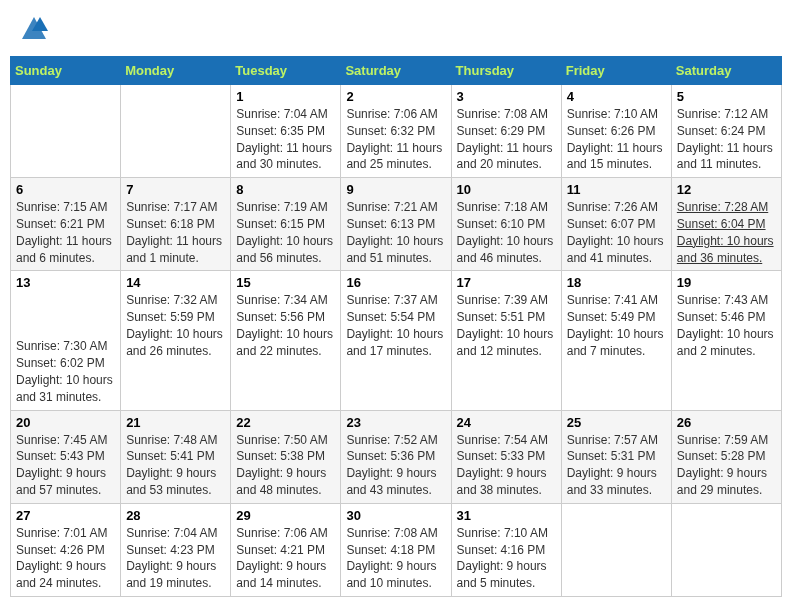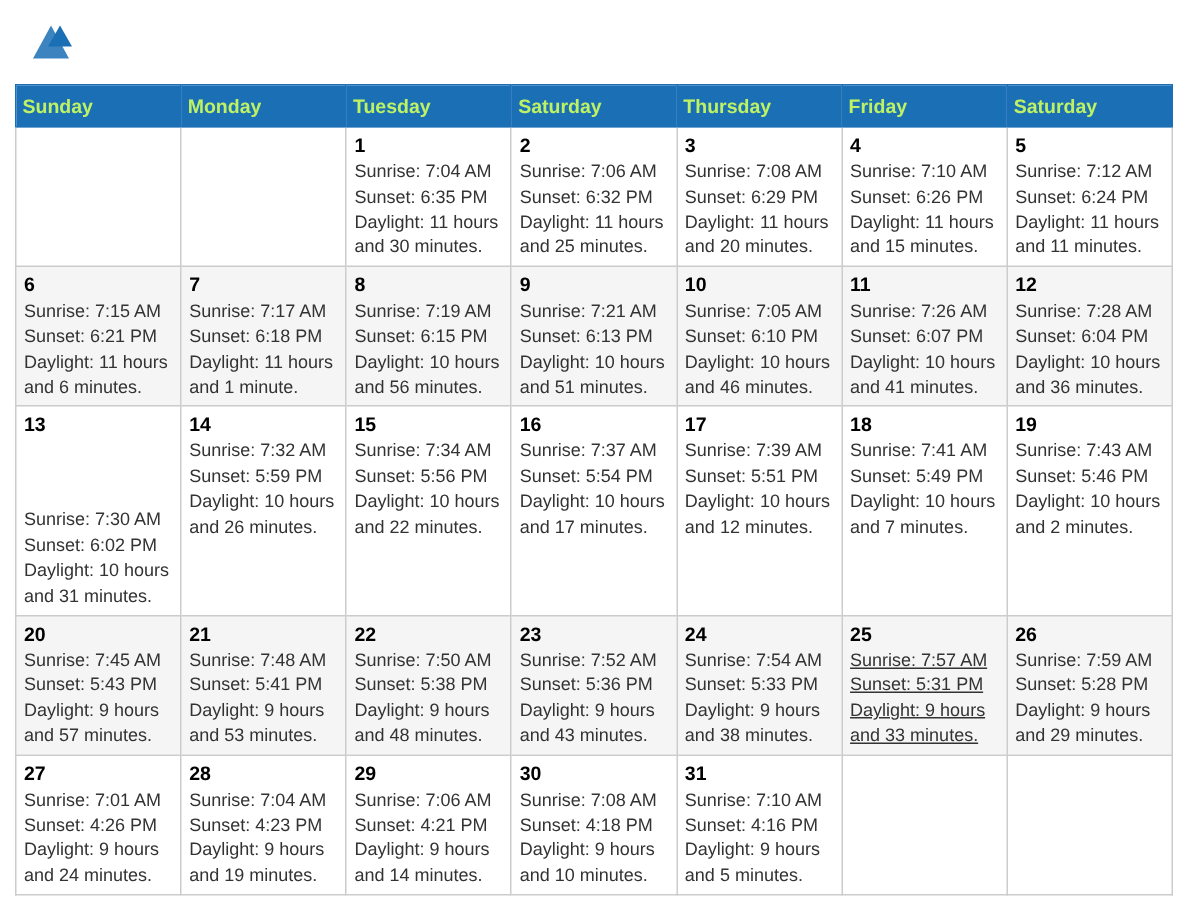--- a/index.html
+++ b/index.html
@@ -180,33 +180,33 @@
 Daylight: 10 hours and 56 minutes.</div>
         </td>
         <td>
           <span class="day-num">9</span>
           <div class="day-info" style="white-space: pre-line;">Sunrise: 7:21 AM
 Sunset: 6:13 PM
 Daylight: 10 hours and 51 minutes.</div>
         </td>
         <td>
           <span class="day-num">10</span>
-          <div class="day-info" style="white-space: pre-line;">Sunrise: 7:05 AM
+          <div class="day-info" style="white-space: pre-line;">Sunrise: 7:18 AM
 Sunset: 6:10 PM
 Daylight: 10 hours and 46 minutes.</div>
         </td>
         <td>
           <span class="day-num">11</span>
           <div class="day-info" style="white-space: pre-line;">Sunrise: 7:26 AM
 Sunset: 6:07 PM
 Daylight: 10 hours and 41 minutes.</div>
         </td>
         <td>
           <span class="day-num">12</span>
-          <div class="day-info" style="white-space: pre-line;">Sunrise: 7:28 AM
+          <div class="day-info" style="white-space: pre-line; text-decoration: underline;">Sunrise: 7:28 AM
 Sunset: 6:04 PM
 Daylight: 10 hours and 36 minutes.</div>
         </td>
       </tr>
       <tr>
         <td>
           <span class="day-num">13</span>
           <div class="day-info" style="white-space: pre-line; margin-top: 48px;">Sunrise: 7:30 AM
 Sunset: 6:02 PM
 Daylight: 10 hours and 31 minutes.</div>
@@ -274,21 +274,21 @@
 Daylight: 9 hours and 43 minutes.</div>
         </td>
         <td>
           <span class="day-num">24</span>
           <div class="day-info" style="white-space: pre-line;">Sunrise: 7:54 AM
 Sunset: 5:33 PM
 Daylight: 9 hours and 38 minutes.</div>
         </td>
         <td>
           <span class="day-num">25</span>
-          <div class="day-info" style="white-space: pre-line; text-decoration: underline;">Sunrise: 7:57 AM
+          <div class="day-info" style="white-space: pre-line;">Sunrise: 7:57 AM
 Sunset: 5:31 PM
 Daylight: 9 hours and 33 minutes.</div>
         </td>
         <td>
           <span class="day-num">26</span>
           <div class="day-info" style="white-space: pre-line;">Sunrise: 7:59 AM
 Sunset: 5:28 PM
 Daylight: 9 hours and 29 minutes.</div>
         </td>
       </tr>

